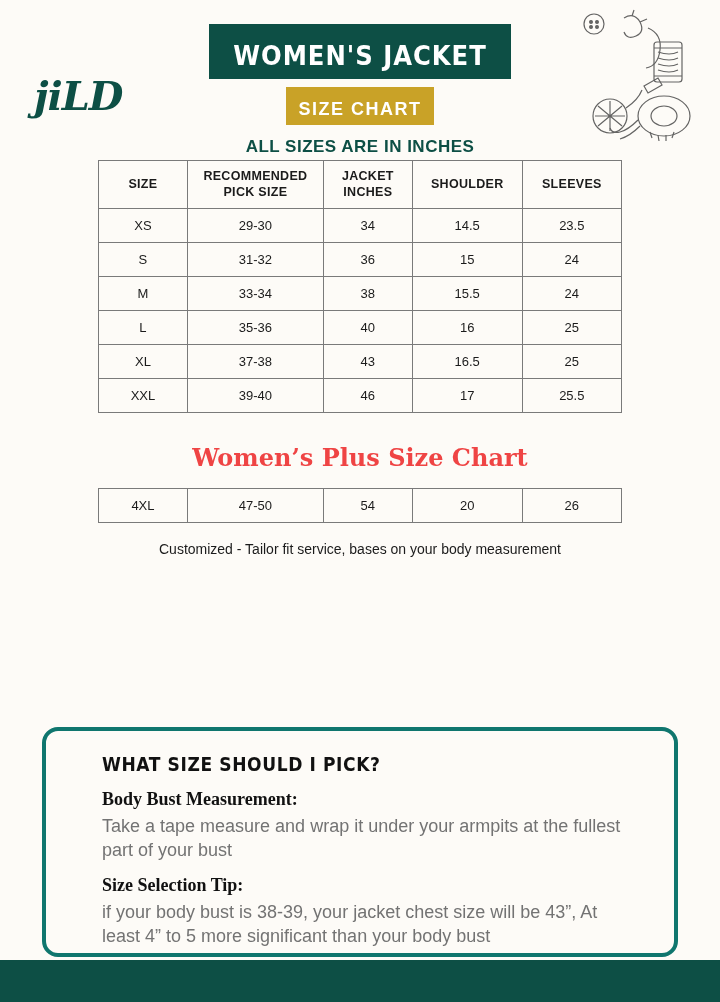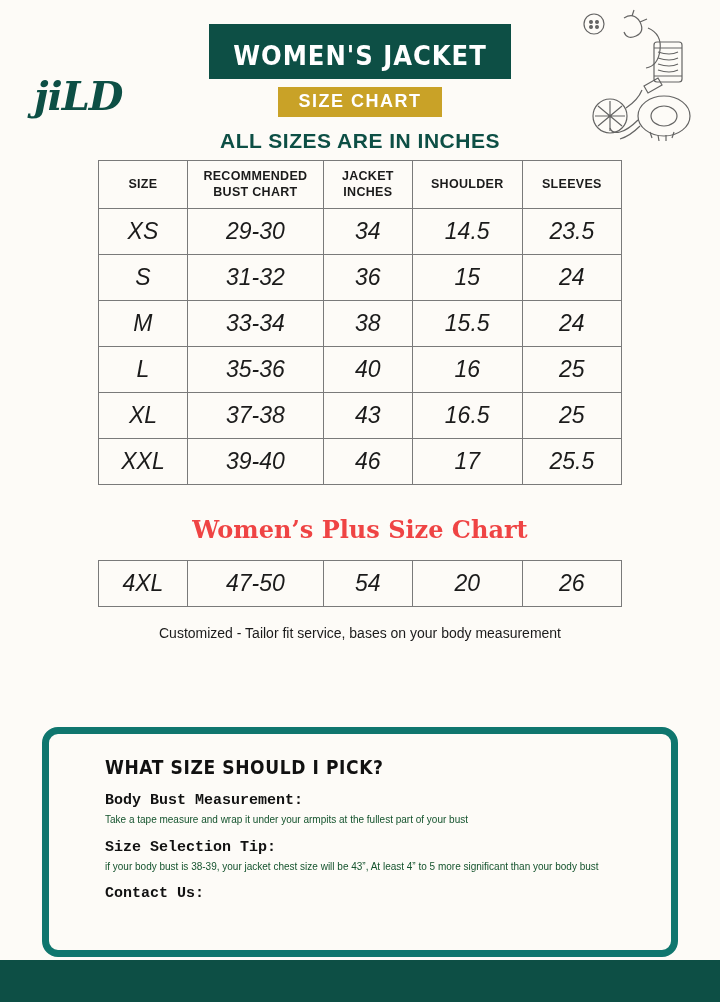--- a/index.html
+++ b/index.html
@@ -43,33 +43,33 @@
     color: #ffffff;
     font-family: "DejaVu Sans Condensed", "Liberation Sans", sans-serif;
     font-weight: bold;
     font-size: 27px;
     letter-spacing: 1px;
     padding: 16px 24px 8px 24px;
   }
   .title-sub {
     display: block;
     margin: 8px auto 0 auto;
-    width: 164px;
+    width: 148px;
     background: #c9a227;
     color: #ffffff;
     font-weight: bold;
     font-size: 18px;
     letter-spacing: 1.5px;
-    padding: 4px 0 5px 0;
+    padding: 12px 0 5px 0;
   }
   .title-note {
     margin-top: 12px;
     color: #0d4f45;
     font-weight: bold;
-    font-size: 21px;
+    font-size: 17px;
     letter-spacing: 0.5px;
   }
   
   .doodle {
     position: absolute;
     right: 18px; top: 8px;
     width: 140px; height: 150px;
     opacity: 0.85;
   }
   
@@ -86,23 +86,22 @@
     background: #fdfbf7;
   }
   table.size th {
     font-size: 12.5px;
     font-weight: bold;
     letter-spacing: 0.3px;
     padding: 8px 2px;
     line-height: 1.25;
   }
   table.size td {
-    font-size: 23px;
+    font-size: 13px;
     padding: 9px 0;
-    font-style: italic;
   }
   col.c-size   { width: 17%; }
   col.c-bust   { width: 26%; }
   col.c-chest  { width: 17%; }
   col.c-should { width: 21%; }
   col.c-sleeve { width: 19%; }
 
   .plus-title {
     text-align: center;
     font-family: "DejaVu Serif", serif;
@@ -115,42 +114,42 @@
     text-align: center;
     font-size: 14px;
     color: #1b1b1b;
     margin-top: 18px;
   }
   
   .info-box {
     position: absolute;
     left: 42px; top: 727px;
     width: 636px; height: 230px;
-    border: 7px solid #0f766e;
+    border: 4px solid #0f766e;
     border-radius: 16px;
     padding: 22px 40px 0 56px;
   }
   .info-h1 {
     font-family: "DejaVu Sans Condensed", "Liberation Sans", sans-serif;
     font-weight: bold;
     font-size: 19px;
     letter-spacing: 0.6px;
     color: #111;
     margin-bottom: 14px;
   }
   .info-h2 {
-    font-family: Liberation Mono, monospace;
-    font-weight: bold;
-    font-size: 15px;
+    font-family: Liberation Serif, serif;
+    font-weight: bold;
+    font-size: 18px;
     color: #111;
     margin: 0 0 4px 0;
   }
   .info-p {
-    font-size: 10px;
-    color: #14532d;
+    font-size: 18px;
+    color: #737373;
     line-height: 1.35;
     margin: 0 0 12px 0;
   }
   .footer-bar {
     position: absolute;
     left: 0; bottom: 0;
     width: 720px; height: 42px;
     background: #0d4f45;
   }
 </style>
@@ -199,21 +198,21 @@
       <colgroup>
         <col class="c-size">
           <col class="c-bust">
           <col class="c-chest">
           <col class="c-should">
           <col class="c-sleeve">
       </colgroup>
       <thead>
         <tr>
           <th>SIZE</th>
-          <th>RECOMMENDED BUST CHART</th>
+          <th>RECOMMENDED PICK SIZE</th>
           <th>JACKET INCHES</th>
           <th>SHOULDER</th>
           <th>SLEEVES</th>
         </tr>
       </thead>
       <tbody>
         <tr>
           <td>XS</td>
           <td>29-30</td>
           <td>34</td>

